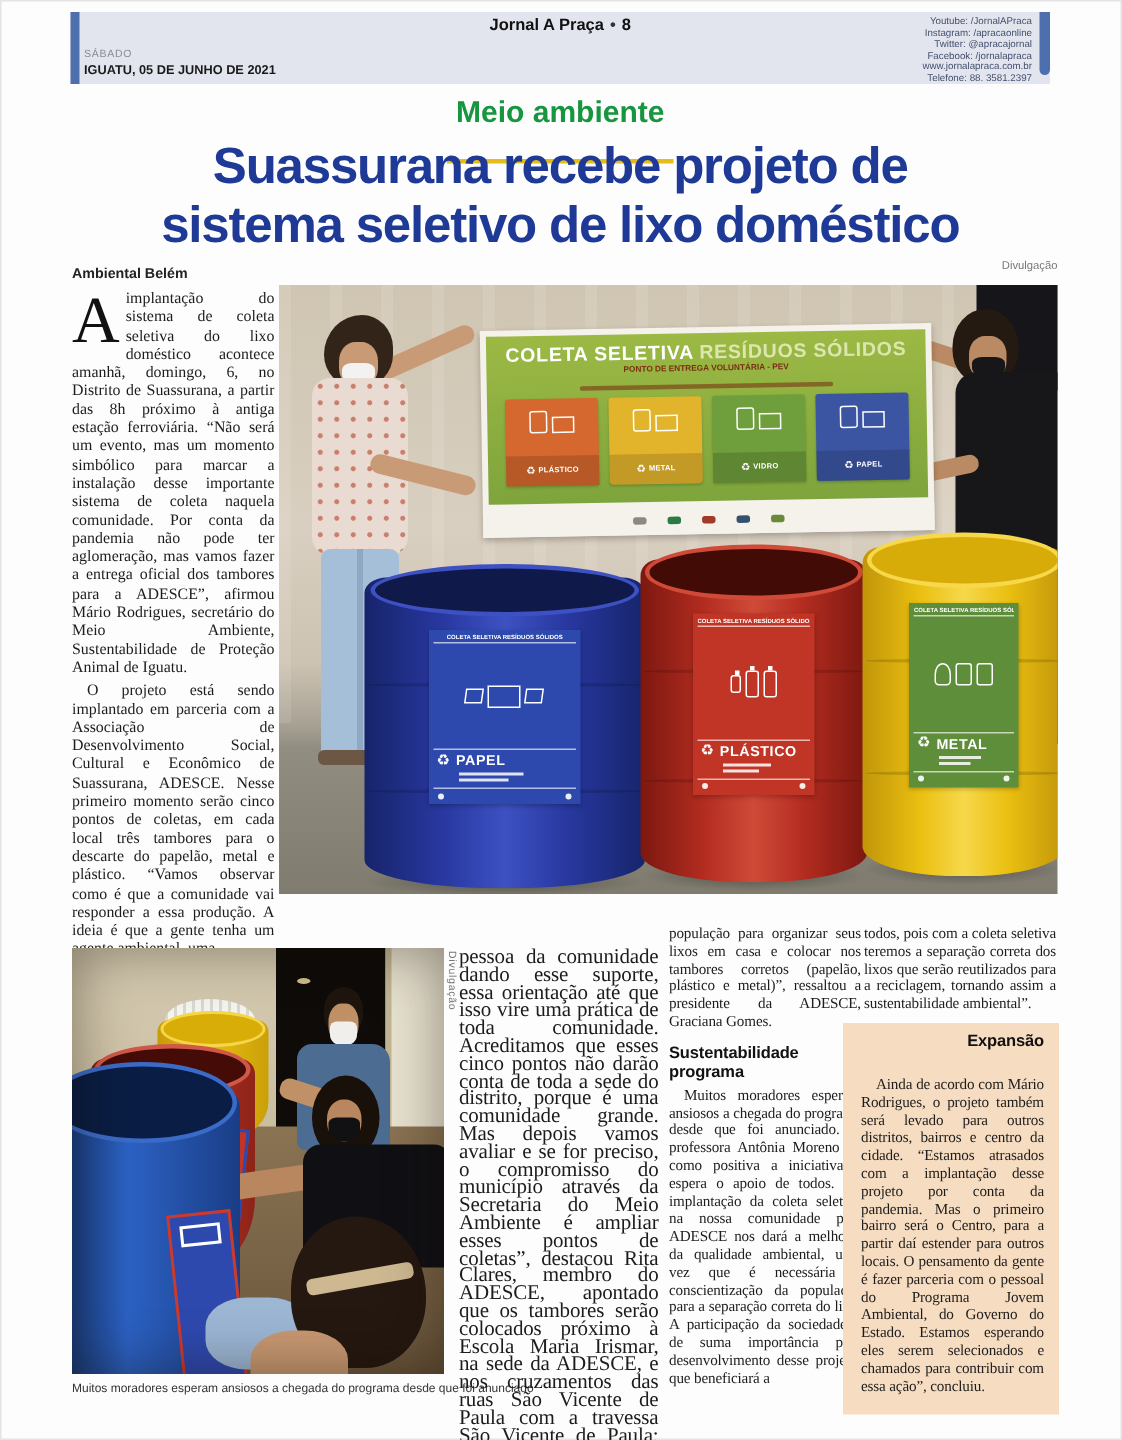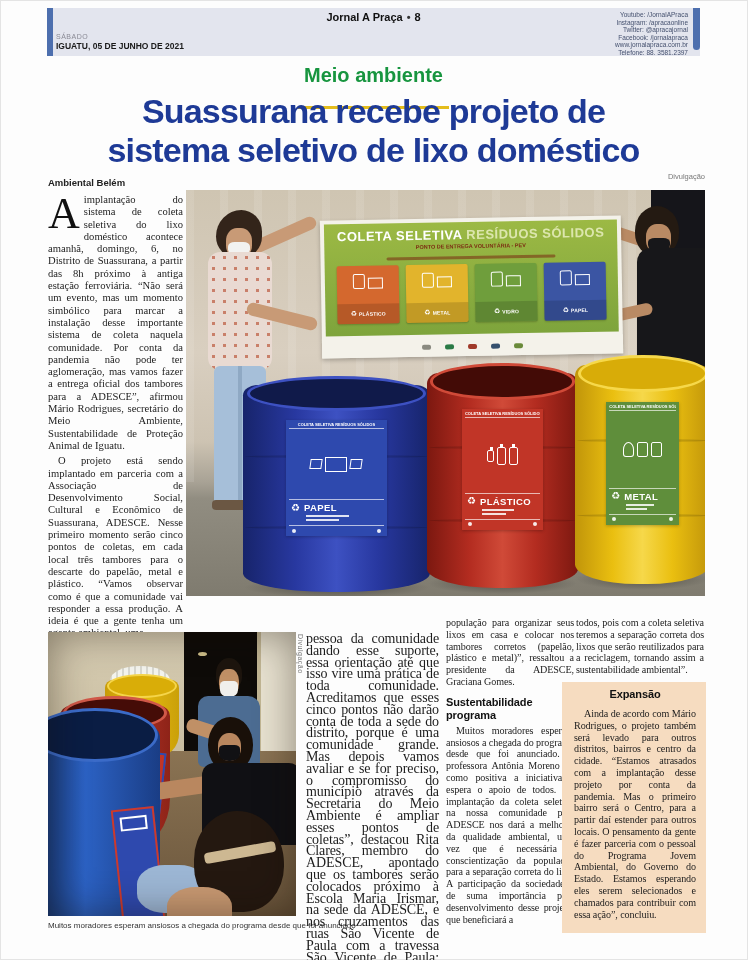--- a/index.html
+++ b/index.html
@@ -38,21 +38,21 @@
   .col p { margin:0 0 3px 0; }
   .col1 { left:48px; top:194px; width:135px; height:444px; font-size:10.6px; line-height:12.3px; overflow:hidden; }
   .col1 .indent, .col .indent { text-indent:10px; }
   .dropcap { float:left; font-size:44px; line-height:35px; padding:2px 4px 0 0; color:#111; }
   .col2 { left:306px; top:633px; width:133px; font-size:14px; line-height:11.8px; letter-spacing:-0.1px; }
   .col3 { left:446px; top:617px; width:128px; font-size:10.1px; line-height:11.8px; letter-spacing:-0.1px; }
   .col4 { left:562px; top:617px; width:144px; font-size:10.1px; line-height:11.8px; letter-spacing:-0.1px; }
   .col4 .lead { margin:0 2px 0 14px; }
   .subhead { font:bold 11px/13px "Liberation Sans", sans-serif; color:#111; margin:8px 0 3px; text-align:left; }
   .expansao { margin-top:6px; background:#f6dcc0; padding:6px 10px 10px 12px; }
-  .expansao h3 { margin:0 0 8px; font:bold 11px "Liberation Sans", sans-serif; color:#111; text-align:center; }
+  .expansao h3 { margin:0 0 18px; font:bold 11px "Liberation Sans", sans-serif; color:#111; text-align:right; }
 
   
   .caption-main { position:absolute; left:186px; top:600px; width:520px;
                   font:9.5px "Liberation Sans", sans-serif; color:#333; }
   .caption-2 { position:absolute; left:48px; top:921px; width:270px; white-space:nowrap;
                font:8px "Liberation Sans", sans-serif; color:#333; }
   .credit-side { position:absolute; left:297px; top:634px; writing-mode:vertical-rl;
                  font:7px "Liberation Sans", sans-serif; color:#777; letter-spacing:.5px; }
 
   

